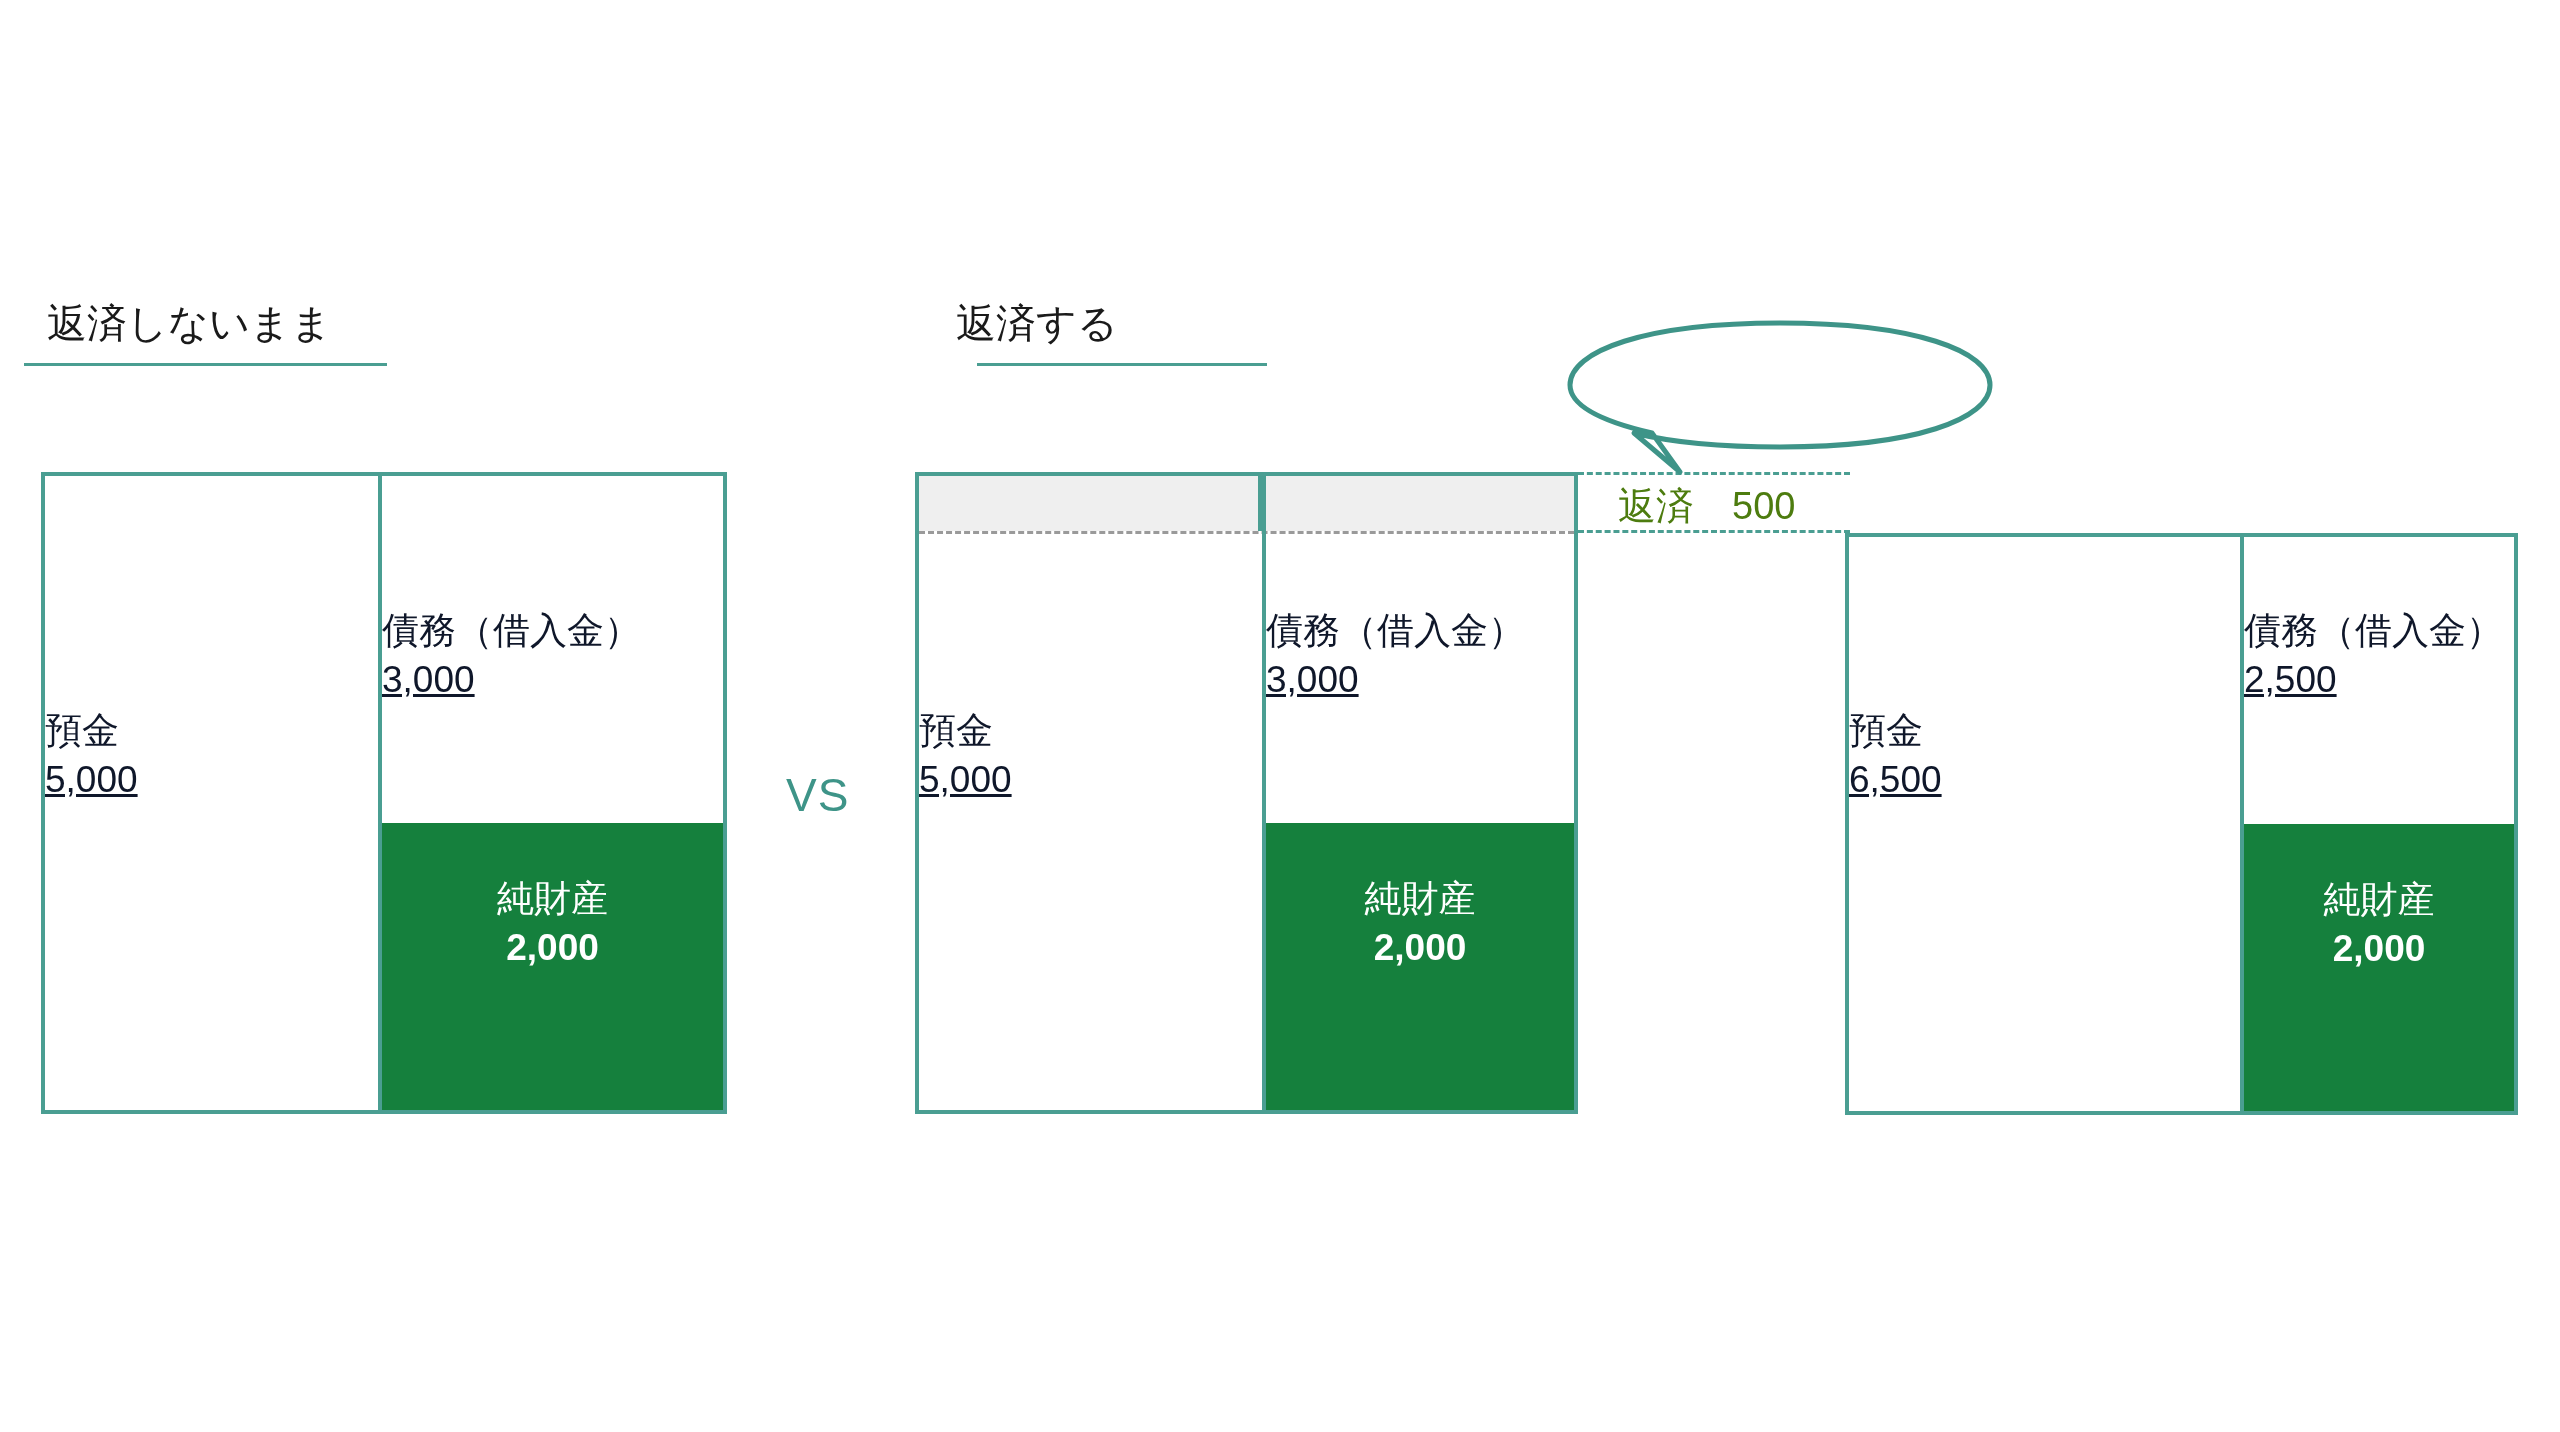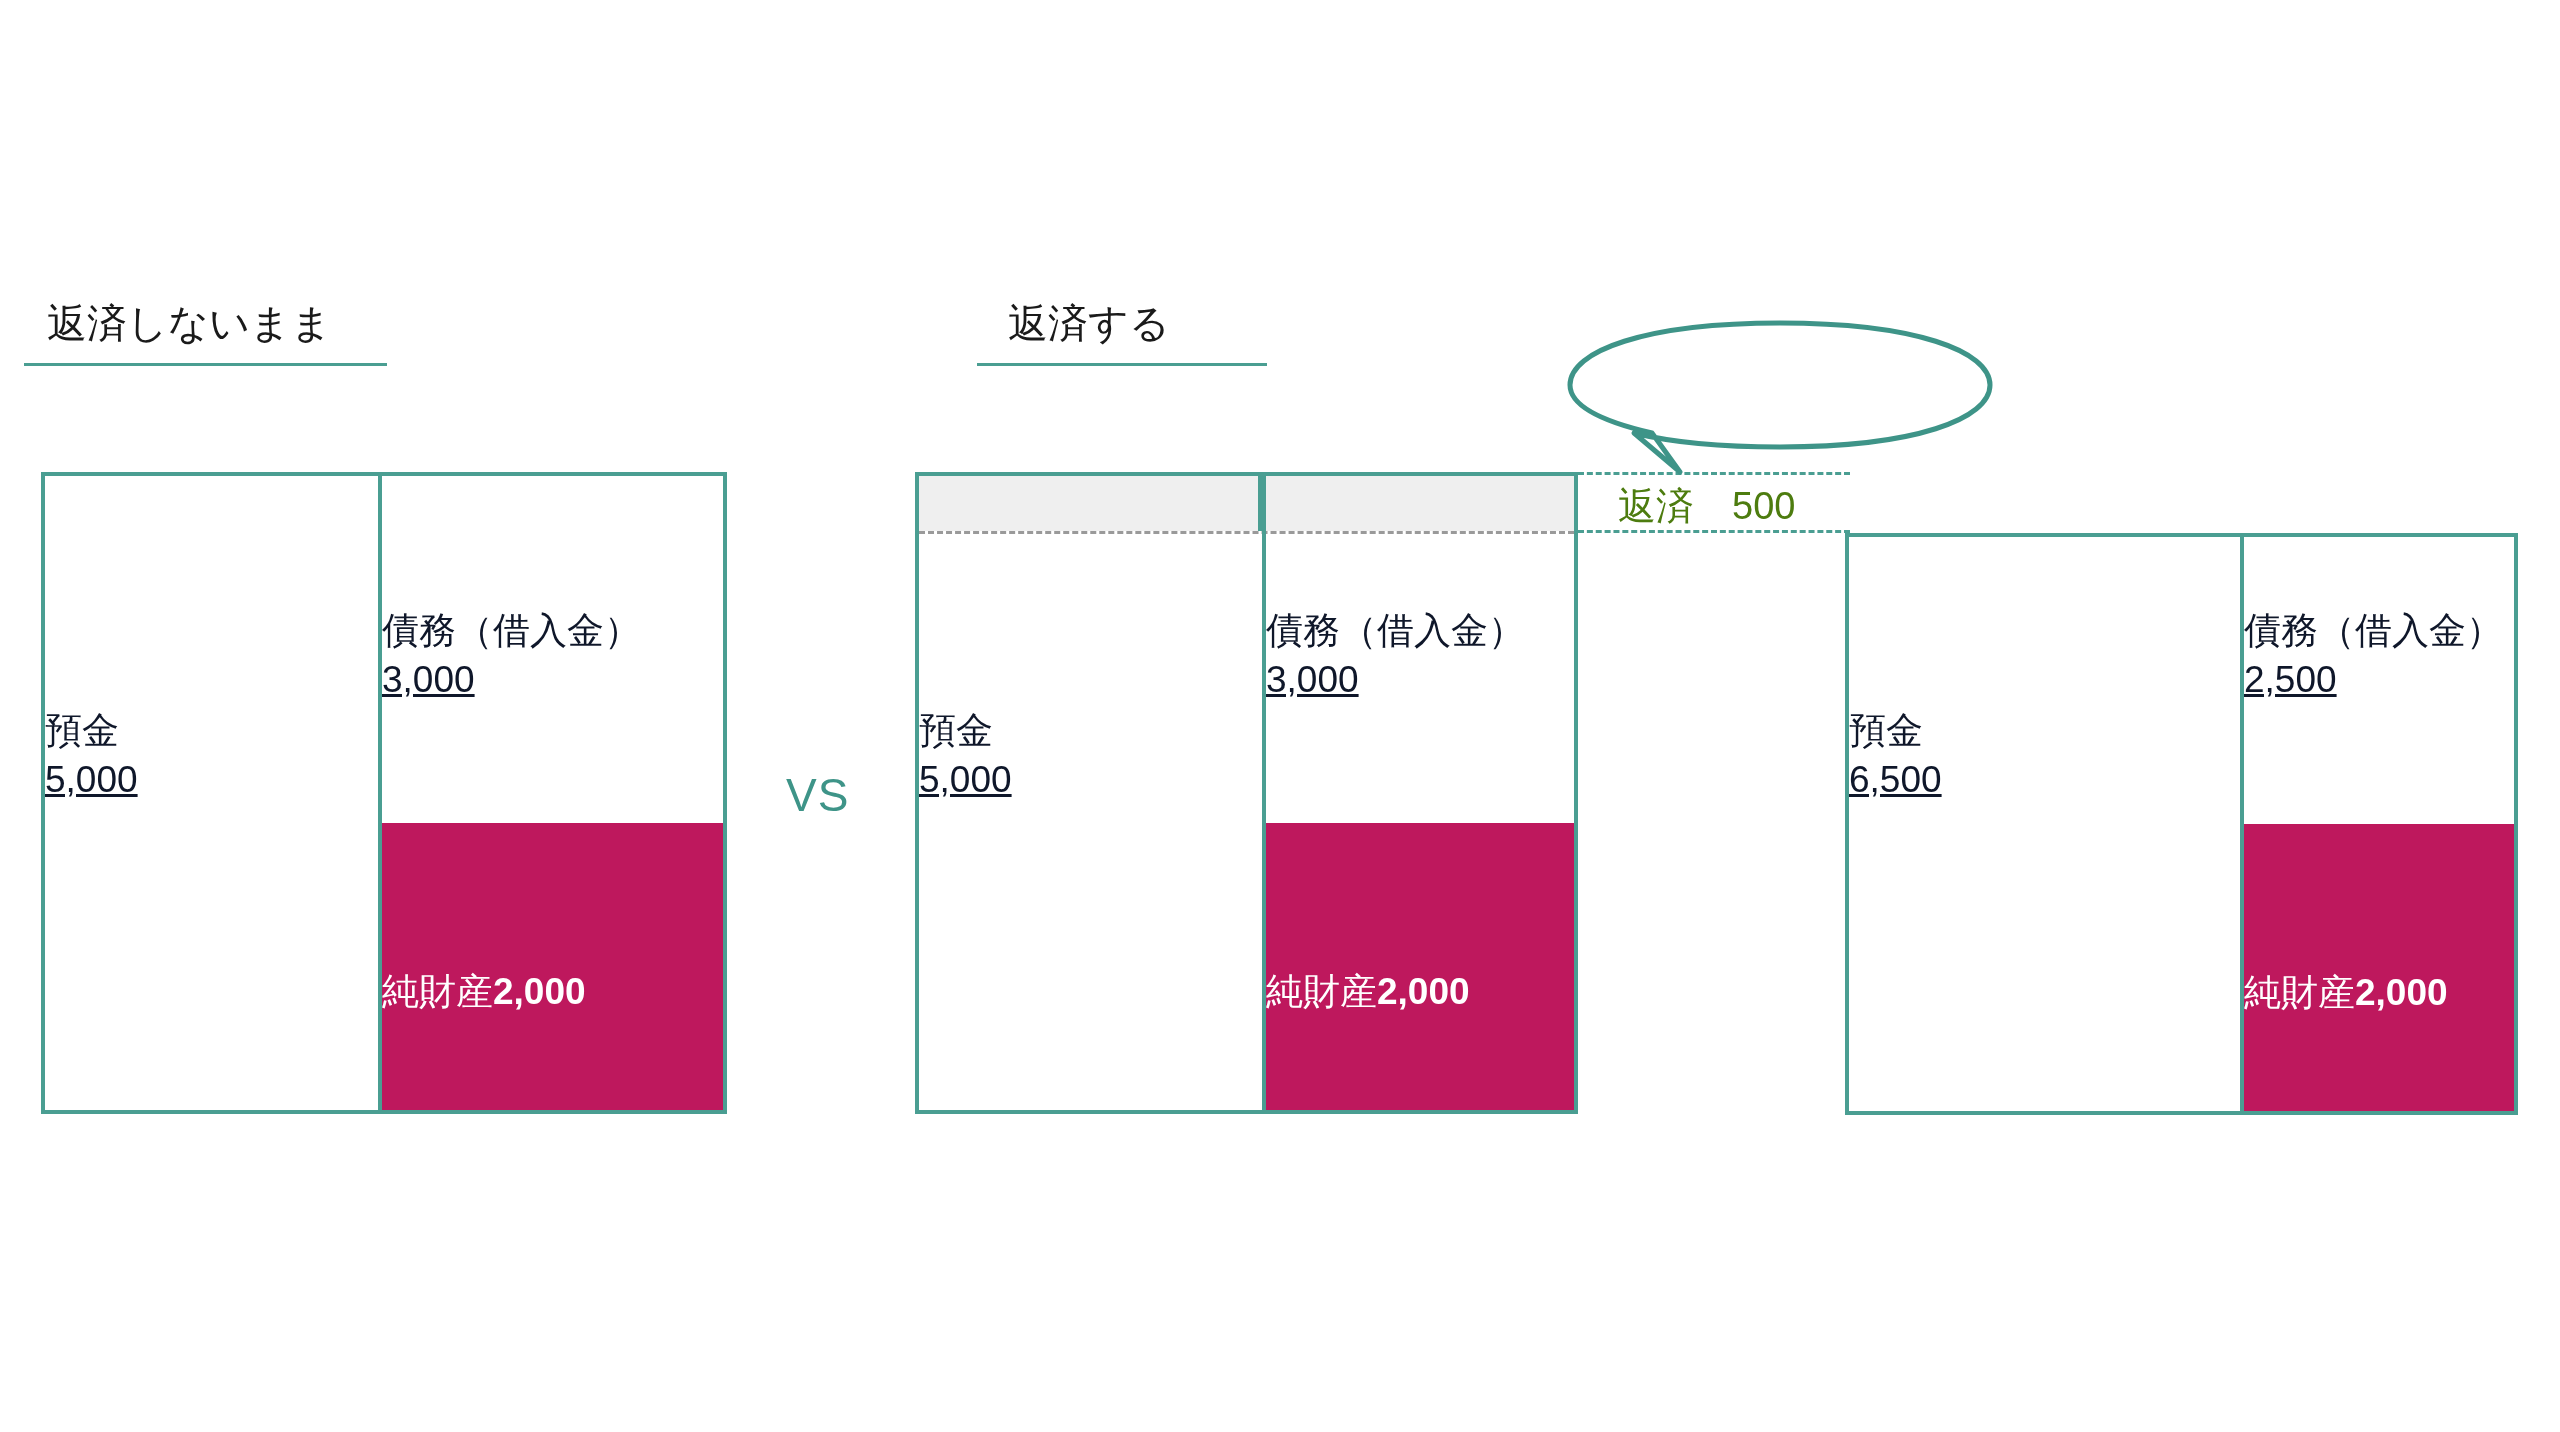--- a/index.html
+++ b/index.html
@@ -49,24 +49,24 @@
     color:#0f172a;
     line-height:1.32;
   }
   .cell .cap{font-size:37px;display:block;white-space:nowrap;}
   .cell .amt{font-size:37px;display:block;white-space:nowrap;text-decoration:underline;}
 
   
   .equity{
     position:absolute;
     left:0;right:0;bottom:0;
-    background:#be185d;
+    background:#15803d;
     color:#ffffff;
     display:flex;
-    flex-direction:row;
+    flex-direction:column;
     align-items:center;
     justify-content:flex-start;
     line-height:1.32;
   }
   .equity .cap{font-size:37px;display:block;white-space:nowrap;}
   .equity .amt{font-size:37px;display:block;white-space:nowrap;font-weight:bold;}
 
   
   .grey-band{
     position:absolute;
@@ -138,21 +138,21 @@
       </div>
       <div class="equity" style="height:235px;padding-top:52px;">
         <span class="cap">純財産</span>
         <span class="amt">2,000</span>
       </div>
     </div>
   </div>
 
   <div class="vs" style="left:786px;top:727px;">VS</div>
 
-  <div class="block-title" style="left:1008px;top:262px;">返済する</div>
+  <div class="block-title" style="left:956px;top:262px;">返済する</div>
   <div class="title-rule" style="left:977px;top:322px;width:290px;"></div>
 
   <div class="bs" style="left:915px;top:431px;width:663px;height:642px;">
 
     <div class="grey-band" style="left:0;top:0;right:0;height:55px;"></div>
     <div class="grey-split" style="left:339px;top:0;height:55px;"></div>
     <div class="dash-line grey" style="left:0;right:0;top:55px;"></div>
 
     <div class="bs-col left" style="left:0;width:343px;">
       <div class="cell" style="top:231px;">

